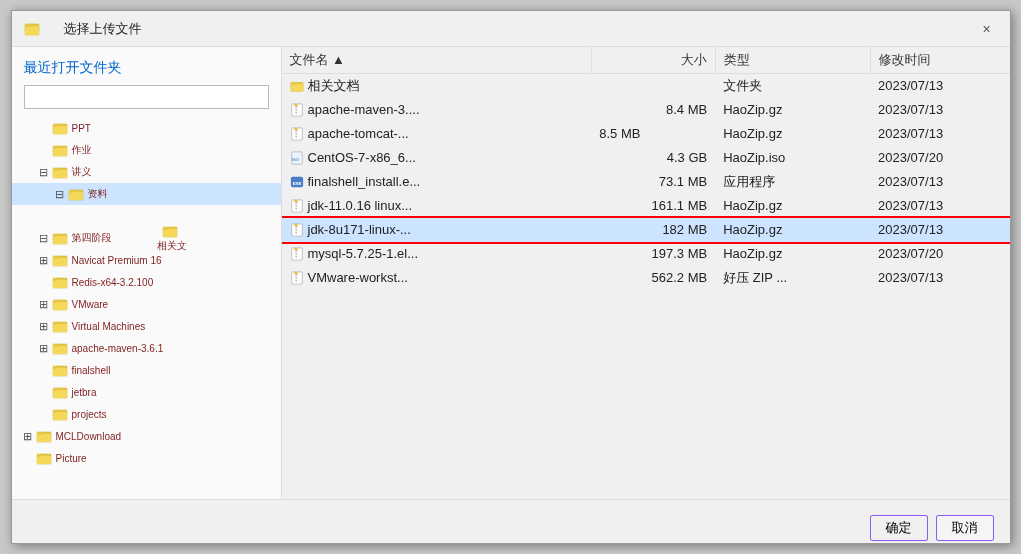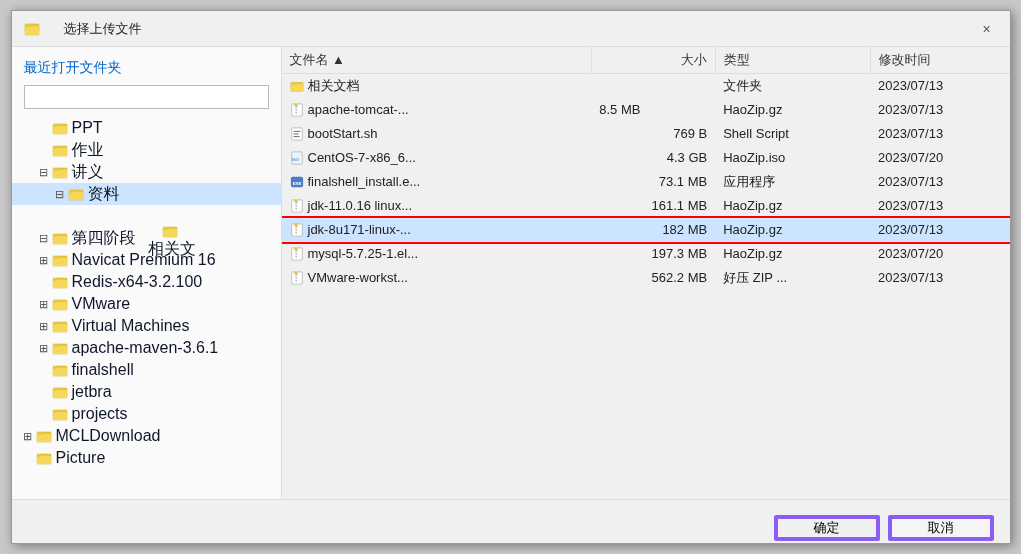--- a/index.html
+++ b/index.html
@@ -105,22 +105,22 @@
       color: #555;
       flex-shrink: 0;
     }
     .folder-icon {
       width: 16px;
       height: 16px;
       flex-shrink: 0;
       margin-right: 4px;
     }
     .item-label {
-      font-size: 16px;
-      color: #0f172a;
+      font-size: 10px;
+      color: #7f1d1d;
     }
     
     .right-panel {
       flex: 1;
       display: flex;
       flex-direction: column;
     }
     .file-table {
       flex: 1;
       overflow-y: auto;
@@ -167,22 +167,22 @@
       background: #f0f0f0;
       border-top: 1px solid #ddd;
       display: flex;
       align-items: center;
       justify-content: flex-end;
       padding: 0 16px;
       gap: 8px;
     }
     .btn {
       height: 26px;
-      padding: 0 36px;
-      border: 4px solid #8b5cf6;
+      padding: 0 15px;
+      border: 1px solid #8b5cf6;
       background: #f5f5f5;
       cursor: pointer;
       font-size: 13px;
       border-radius: 2px;
       margin-top: 12px;
     }
     .btn.primary {
       background: #f0f0f0;
     }
     
@@ -395,34 +395,33 @@
                   </svg><span>相关文档</span></td>
     <td class="col-size" style="text-align:right"></td>
     <td class="col-type">文件夹</td>
     <td class="col-date">2023/07/13</td>
   </tr>
               <tr>
     <td class="col-name"><svg style="width:14px;height:14px;display:inline-block;vertical-align:middle;margin-right:4px" viewBox="0 0 16 16">
                     <rect x="2" y="1" width="12" height="14" rx="1" fill="#fff" stroke="#aaa" stroke-width="0.8"></rect>
                     <rect x="5" y="1" width="4" height="3" fill="#e8c84a"></rect>
                     <line x1="7" y1="4" x2="7" y2="12" stroke="#888" stroke-width="1" stroke-dasharray="2,1"></line>
+                  </svg><span>apache-maven-3....</span></td>
+    <td class="col-size" style="text-align:right">8.4 MB</td>
+    <td class="col-type">HaoZip.gz</td>
+    <td class="col-date">2023/07/13</td>
+  </tr>
+              <tr>
+    <td class="col-name"><svg style="width:14px;height:14px;display:inline-block;vertical-align:middle;margin-right:4px" viewBox="0 0 16 16">
+                    <rect x="2" y="1" width="12" height="14" rx="1" fill="#fff" stroke="#aaa" stroke-width="0.8"></rect>
+                    <rect x="5" y="1" width="4" height="3" fill="#e8c84a"></rect>
+                    <line x1="7" y1="4" x2="7" y2="12" stroke="#888" stroke-width="1" stroke-dasharray="2,1"></line>
                   </svg><span>apache-tomcat-...</span></td>
     <td class="col-size" style="text-align:left">8.5 MB</td>
     <td class="col-type">HaoZip.gz</td>
-    <td class="col-date">2023/07/13</td>
-  </tr>
-              <tr>
-    <td class="col-name"><svg style="width:14px;height:14px;display:inline-block;vertical-align:middle;margin-right:4px" viewBox="0 0 16 16">
-                    <rect x="2" y="1" width="12" height="14" rx="1" fill="#fff" stroke="#aaa" stroke-width="0.8"></rect>
-                    <line x1="4" y1="5" x2="12" y2="5" stroke="#555" stroke-width="1"></line>
-                    <line x1="4" y1="8" x2="10" y2="8" stroke="#555" stroke-width="1"></line>
-                    <line x1="4" y1="11" x2="11" y2="11" stroke="#555" stroke-width="1"></line>
-                  </svg><span>bootStart.sh</span></td>
-    <td class="col-size" style="text-align:right">769 B</td>
-    <td class="col-type">Shell Script</td>
     <td class="col-date">2023/07/13</td>
   </tr>
               <tr>
     <td class="col-name"><svg style="width:14px;height:14px;display:inline-block;vertical-align:middle;margin-right:4px" viewBox="0 0 16 16">
                     <rect x="2" y="1" width="12" height="14" rx="1" fill="#e8f4ff" stroke="#aaa" stroke-width="0.8"></rect>
                     <text x="2" y="11" font-size="5" fill="#336699">ISO</text>
                   </svg><span>CentOS-7-x86_6...</span></td>
     <td class="col-size" style="text-align:right">4.3 GB</td>
     <td class="col-type">HaoZip.iso</td>
     <td class="col-date">2023/07/20</td>

